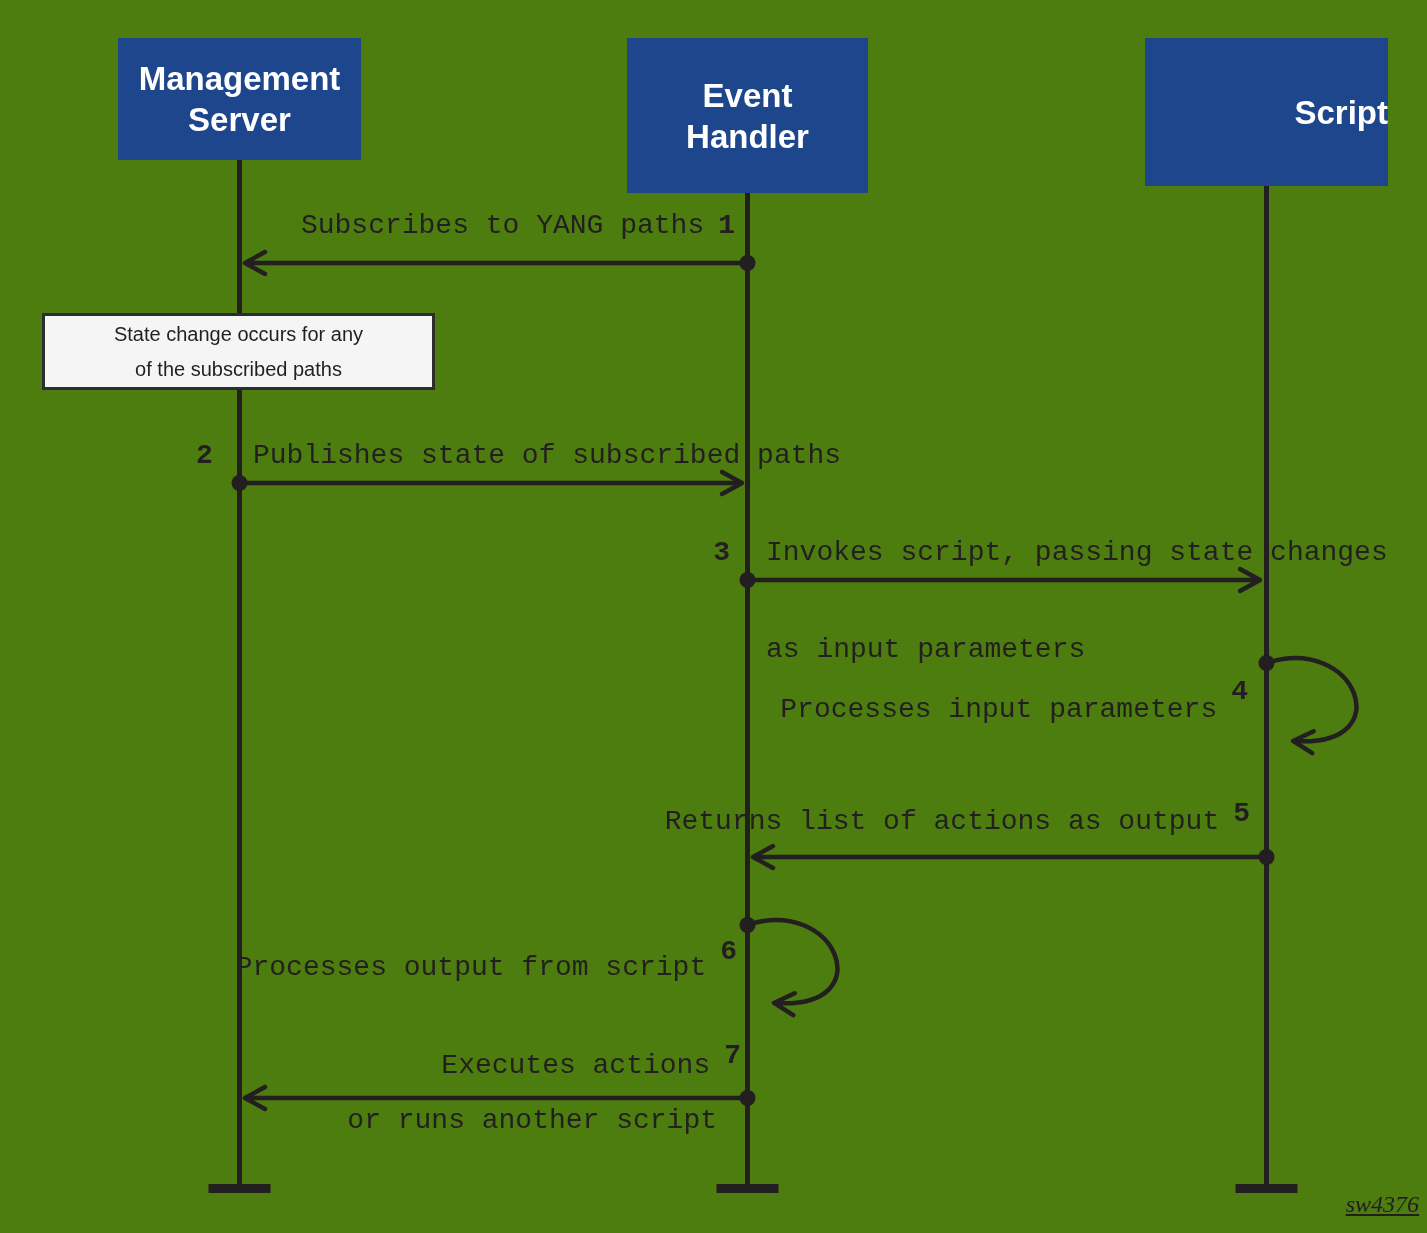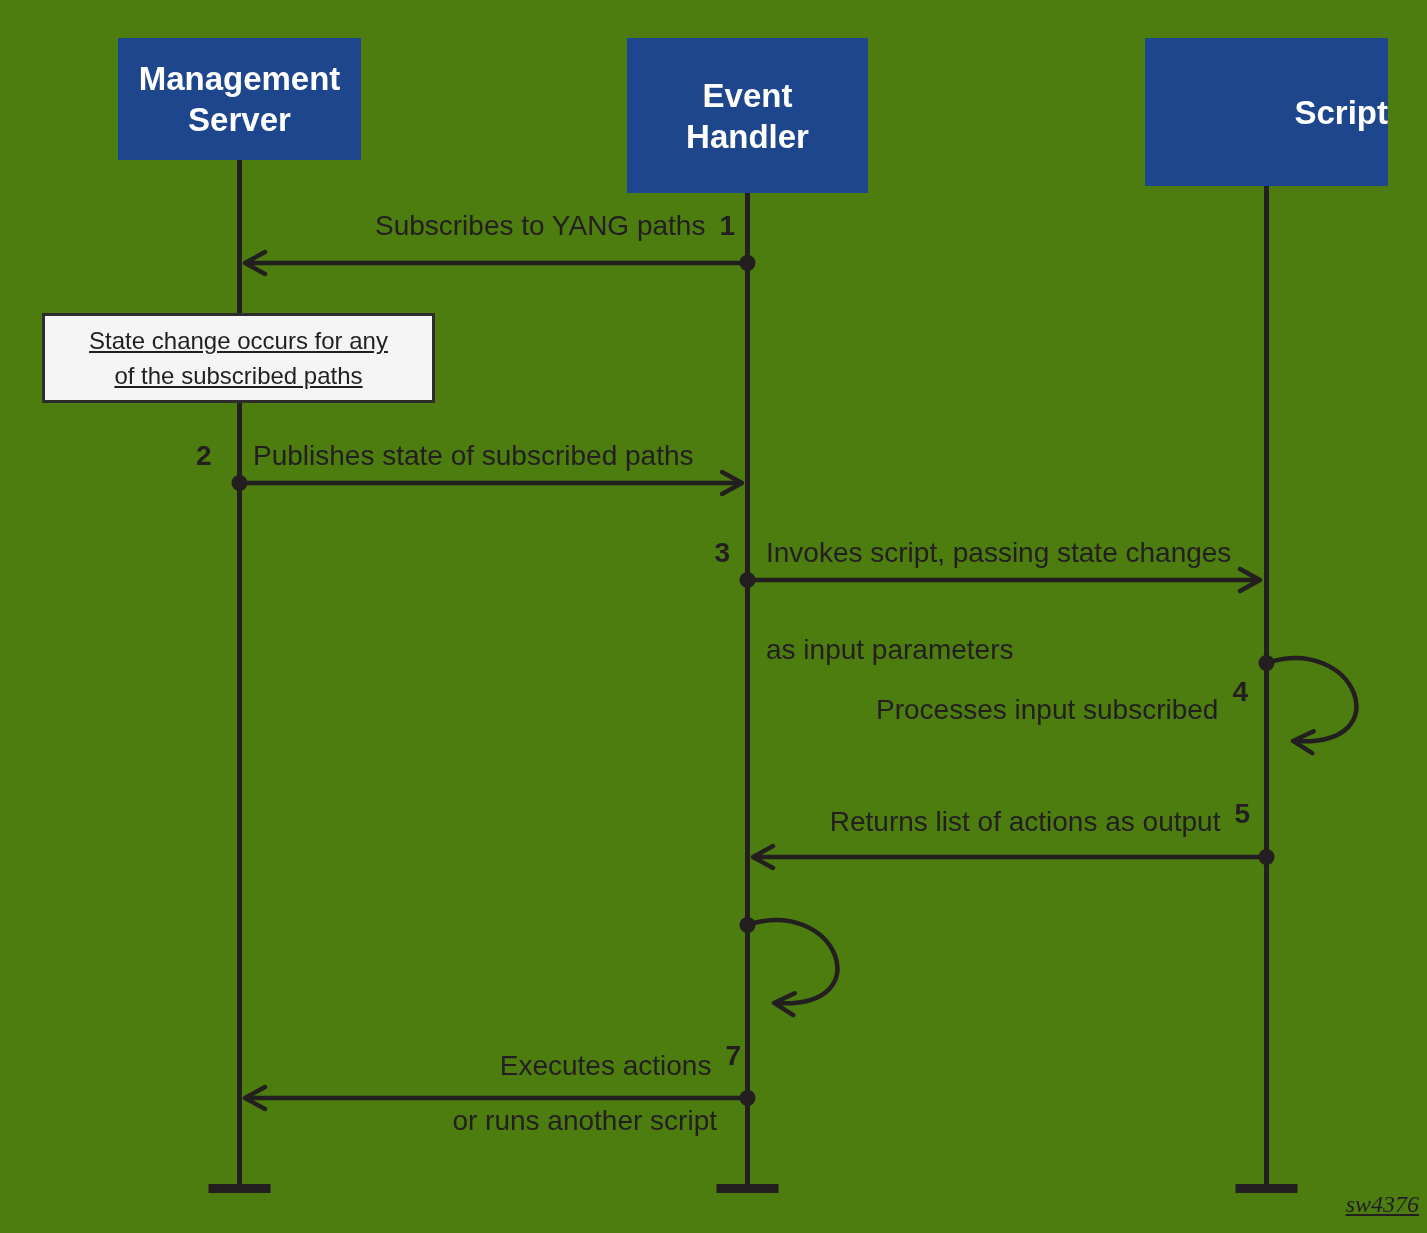--- a/index.html
+++ b/index.html
@@ -19,33 +19,33 @@
   .arrow{stroke:var(--line);stroke-width:4.5;fill:none;}
   .mk{stroke:var(--line);stroke-width:4.5;fill:none;stroke-linecap:round;stroke-linejoin:round;}
   .dot{fill:var(--line);}
   .term{fill:var(--line);}
   .actor{
     position:absolute;background:var(--actor-fill);color:var(--actor-text);
     display:flex;flex-direction:column;align-items:center;justify-content:center;
     font-weight:bold;font-size:33px;line-height:41px;text-align:center;
   }
   .lbl{
-    position:absolute;font-size:28px;line-height:34px;white-space:nowrap;color:var(--line);
+    position:absolute;font-size:28px;line-height:34px;white-space:nowrap;color:var(--line);font-family:Liberation Mono, monospace;
   }
   .num{font-weight:bold;}
   .gap{margin-left:14px;}
   .up8{display:inline-block;transform:translateY(-8px);}
   .up10{display:inline-block;transform:translateY(-10px);}
   .up16{display:inline-block;transform:translateY(-16px);}
   .up18{display:inline-block;transform:translateY(-18px);}
   .note{
-    position:absolute;left:42px;top:313px;width:393px;height:90px;box-sizing:border-box;
+    position:absolute;left:42px;top:313px;width:393px;height:77px;box-sizing:border-box;
     background:var(--note-fill);border:3px solid var(--note-border);
     display:flex;flex-direction:column;align-items:center;justify-content:center;
-    font-size:24px;line-height:35px;text-align:center;text-decoration:underline;
+    font-size:20px;line-height:35px;text-align:center;
   }
   .watermark{
     position:absolute;right:8px;top:1191px;
     font-family:"Liberation Serif", serif;font-style:italic;font-size:24px;color:var(--line);text-decoration:underline;
   }
 </style>
 </head>
 <body>
 
 <div class="canvas">
@@ -109,27 +109,30 @@
   </div>
 
   <div class="lbl num" style="left:196px;top:439px;">2</div>
   <div class="lbl" style="left:253px;top:439px;">Publishes state of subscribed paths</div>
 
   <div class="lbl num" style="right:697px;top:536px;">3</div>
   <div class="lbl" style="left:766px;top:536px;">Invokes script, passing state changes</div>
   <div class="lbl" style="left:766px;top:593px;margin-top:40px;">as input parameters</div>
 
   <div class="lbl" style="right:179px;top:693px;">
-    <span>Processes input subscribed</span><span class="num gap up18">4</span>
+    <span>Processes input parameters</span><span class="num gap up18">4</span>
   </div>
 
   <div class="lbl" style="right:177px;top:805px;">
     <span>Returns list of actions as output</span><span class="num gap up8">5</span>
   </div>
 
+  <div class="lbl" style="right:690px;top:951px;">
+    <span>Processes output from script</span><span class="num gap up16">6</span>
+  </div>
 
   <div class="lbl" style="right:686px;top:1049px;">
     <span>Executes actions</span><span class="num gap up10">7</span>
   </div>
   <div class="lbl" style="right:710px;top:1104px;">or runs another script</div>
 
   <div class="watermark">sw4376</div>
 
 </div>
 

